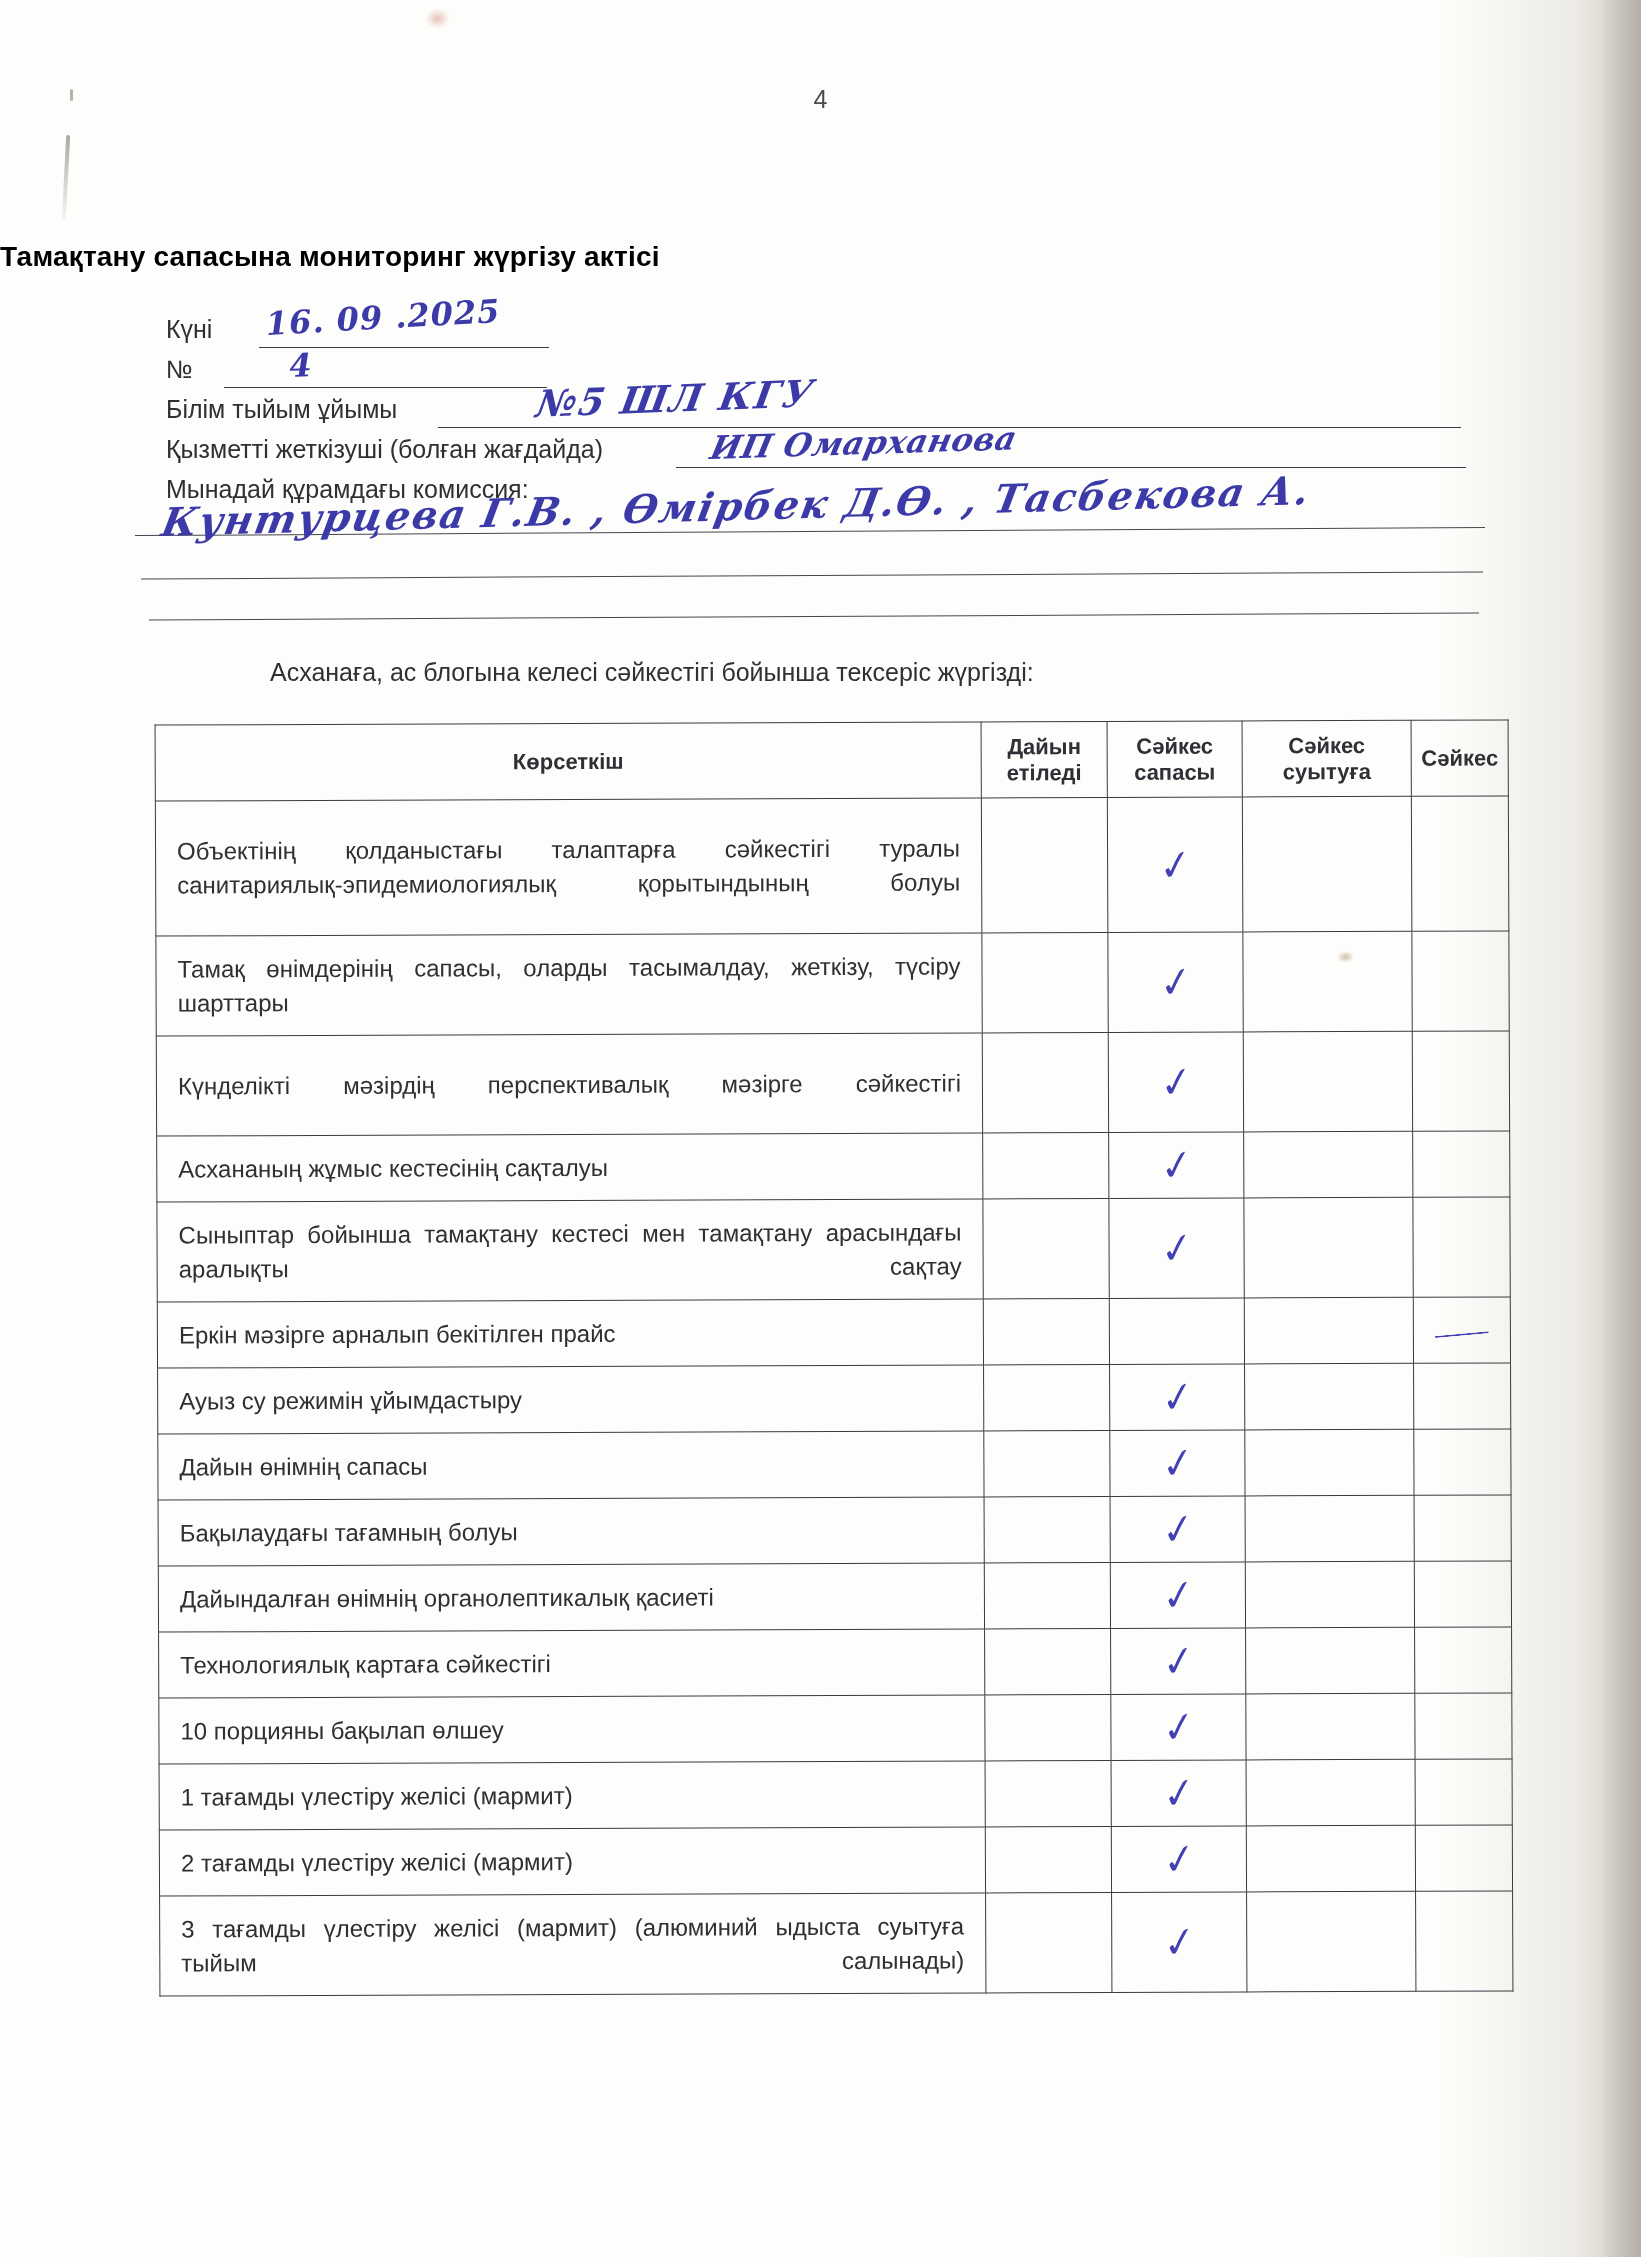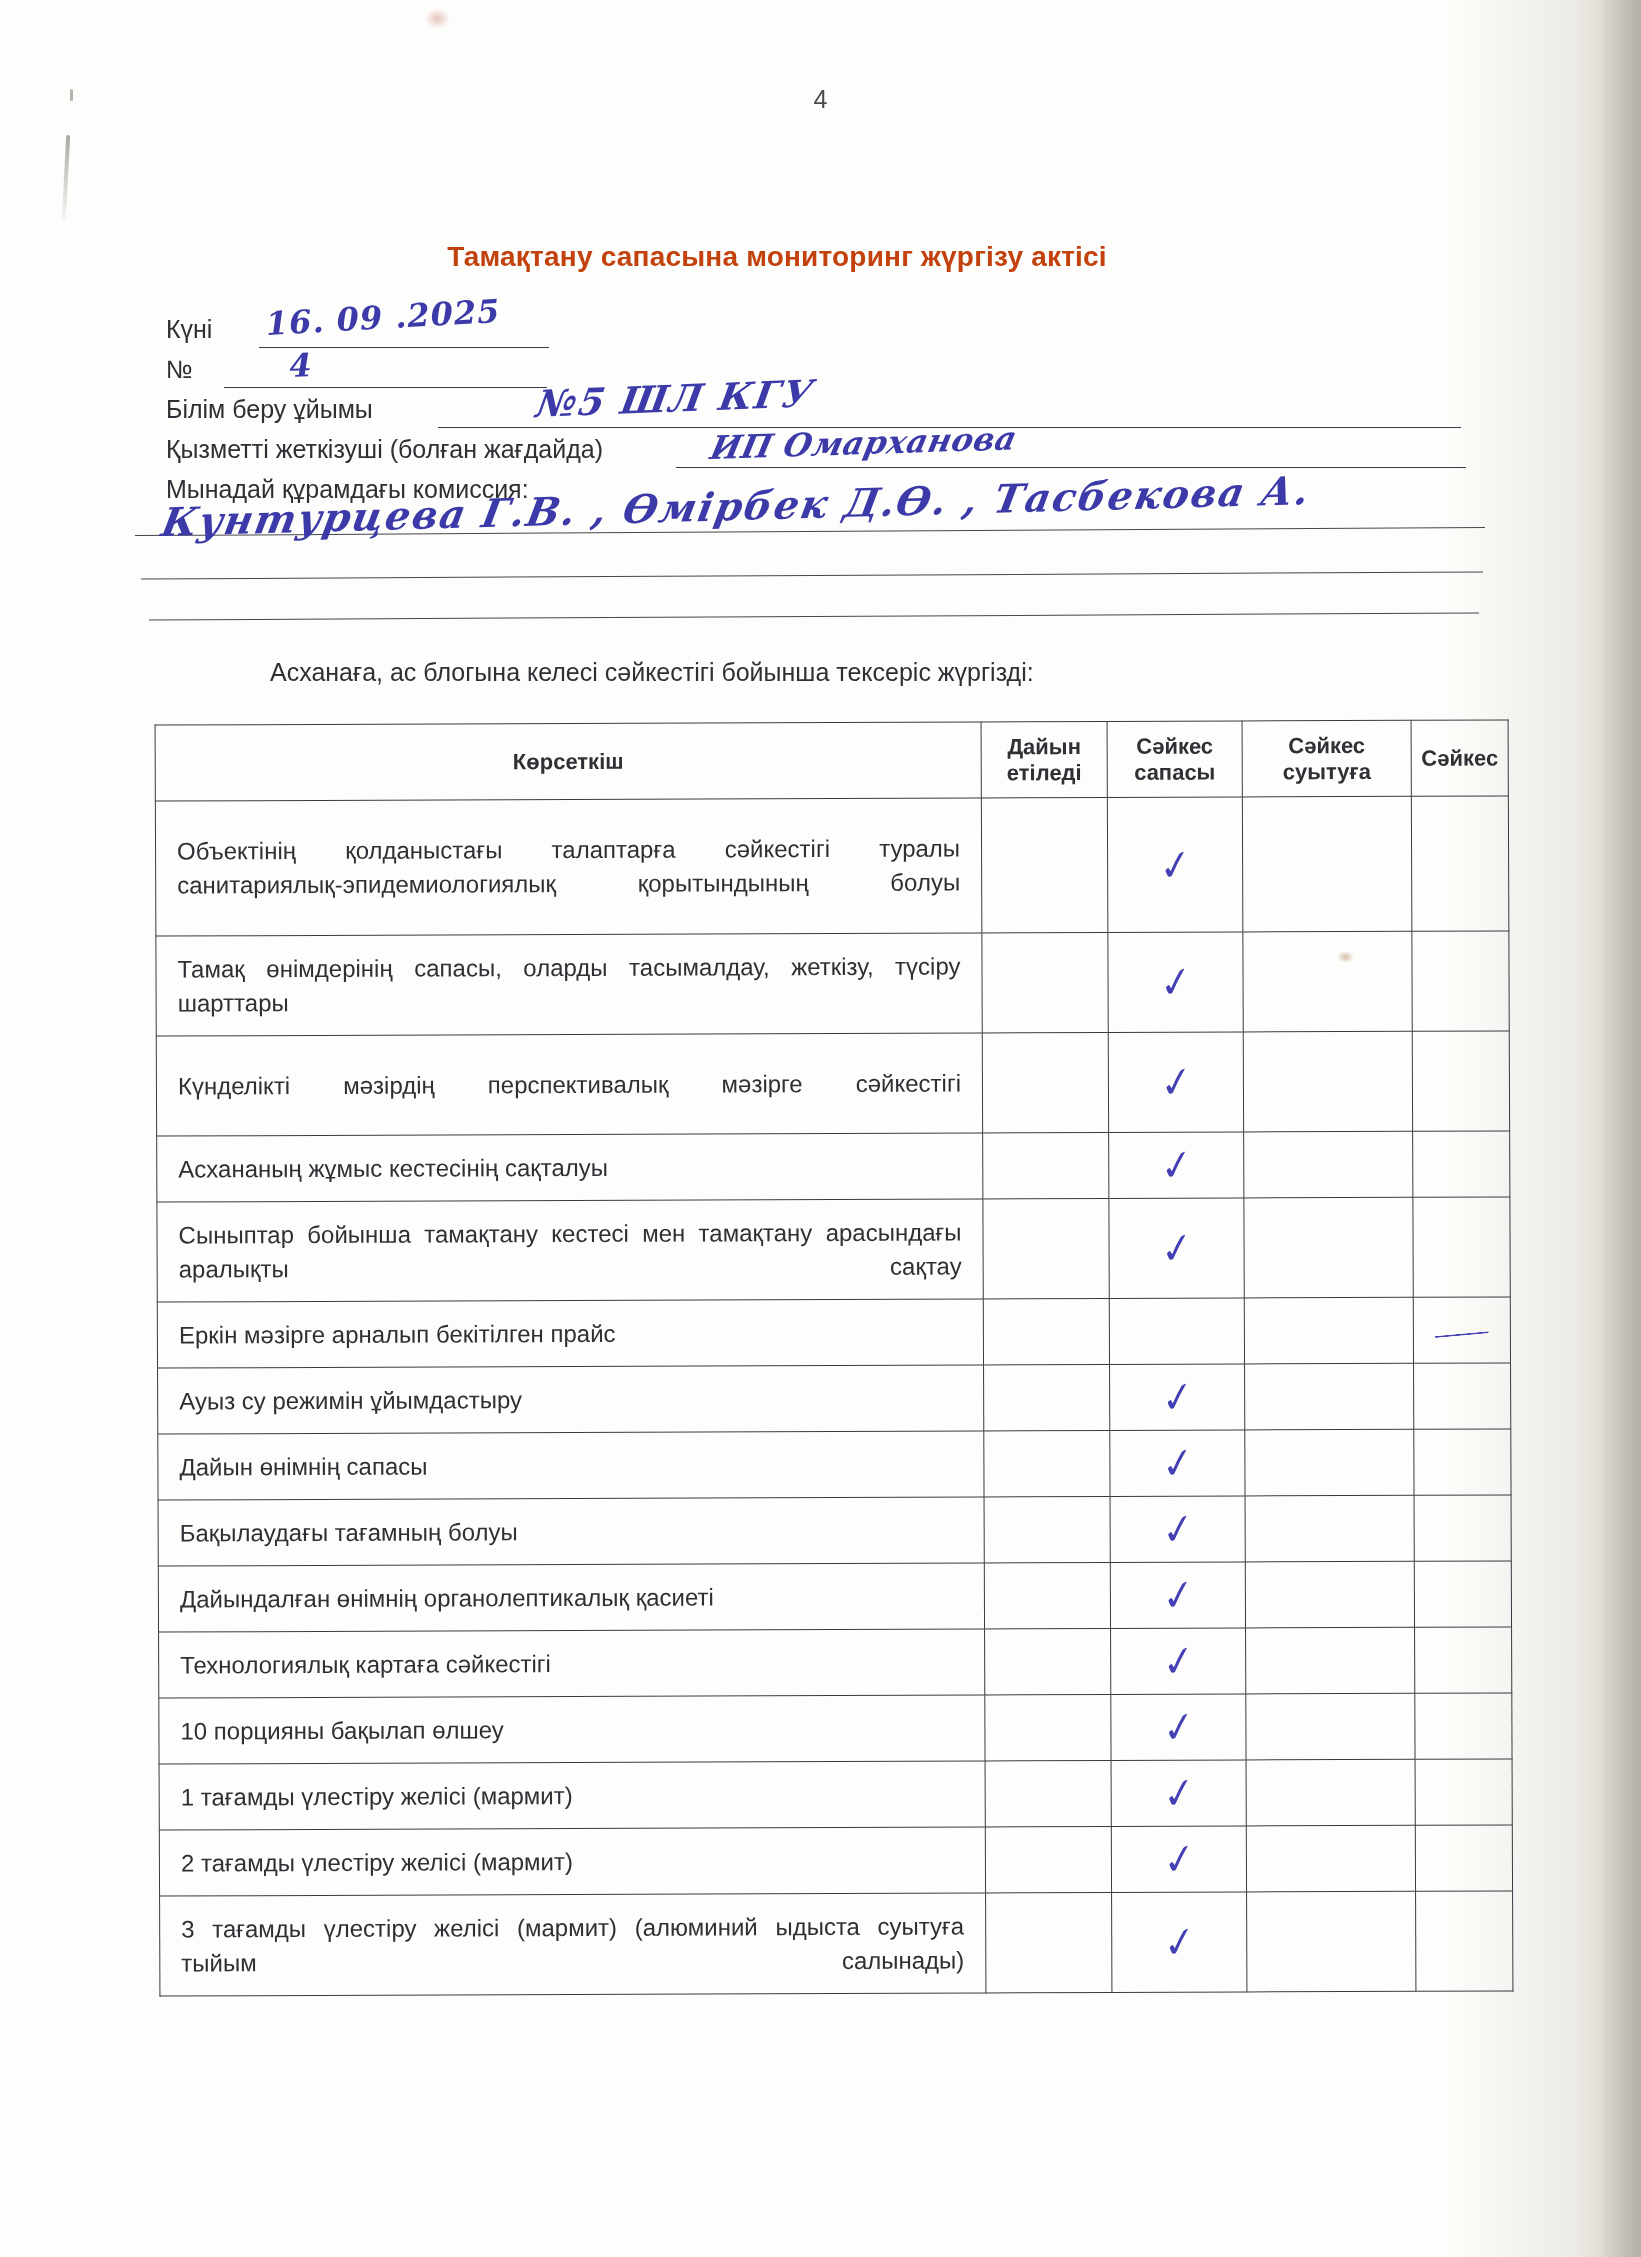--- a/index.html
+++ b/index.html
@@ -68,24 +68,24 @@
     width: 1641px;
     text-align: center;
     font-size: 25px;
     color: #4a4a50;
   }
 
   #doc-title {
     position: absolute;
     left: 0; top: 241px;
     width: 1554px;
-    text-align: center;
+    text-align: left;
     font-size: 28px;
     font-weight: bold;
-    color: #c2410c;
+    color: #000000;
     letter-spacing: 0.2px;
   }
 
   
   #form-block {
     position: absolute;
     left: 166px; top: 315px;
     width: 1332px;
   }
   .form-row {
@@ -271,21 +271,21 @@
       <span class="hand" id="hand-date">16. 09 .2025</span>
     </div>
 
     <div class="form-row">
       <span class="form-label">№</span>
       <span class="rule" id="rule-num"></span>
       <span class="hand" id="hand-num">4</span>
     </div>
 
     <div class="form-row">
-      <span class="form-label">Білім беру ұйымы</span>
+      <span class="form-label">Білім тыйым ұйымы</span>
       <span class="rule" id="rule-org"></span>
       <span class="hand" id="hand-org">№5 ШЛ КГУ</span>
     </div>
 
     <div class="form-row">
       <span class="form-label">Қызметті жеткізуші (болған жағдайда)</span>
       <span class="rule" id="rule-prov"></span>
       <span class="hand" id="hand-prov">ИП  Омарханова</span>
     </div>
 

